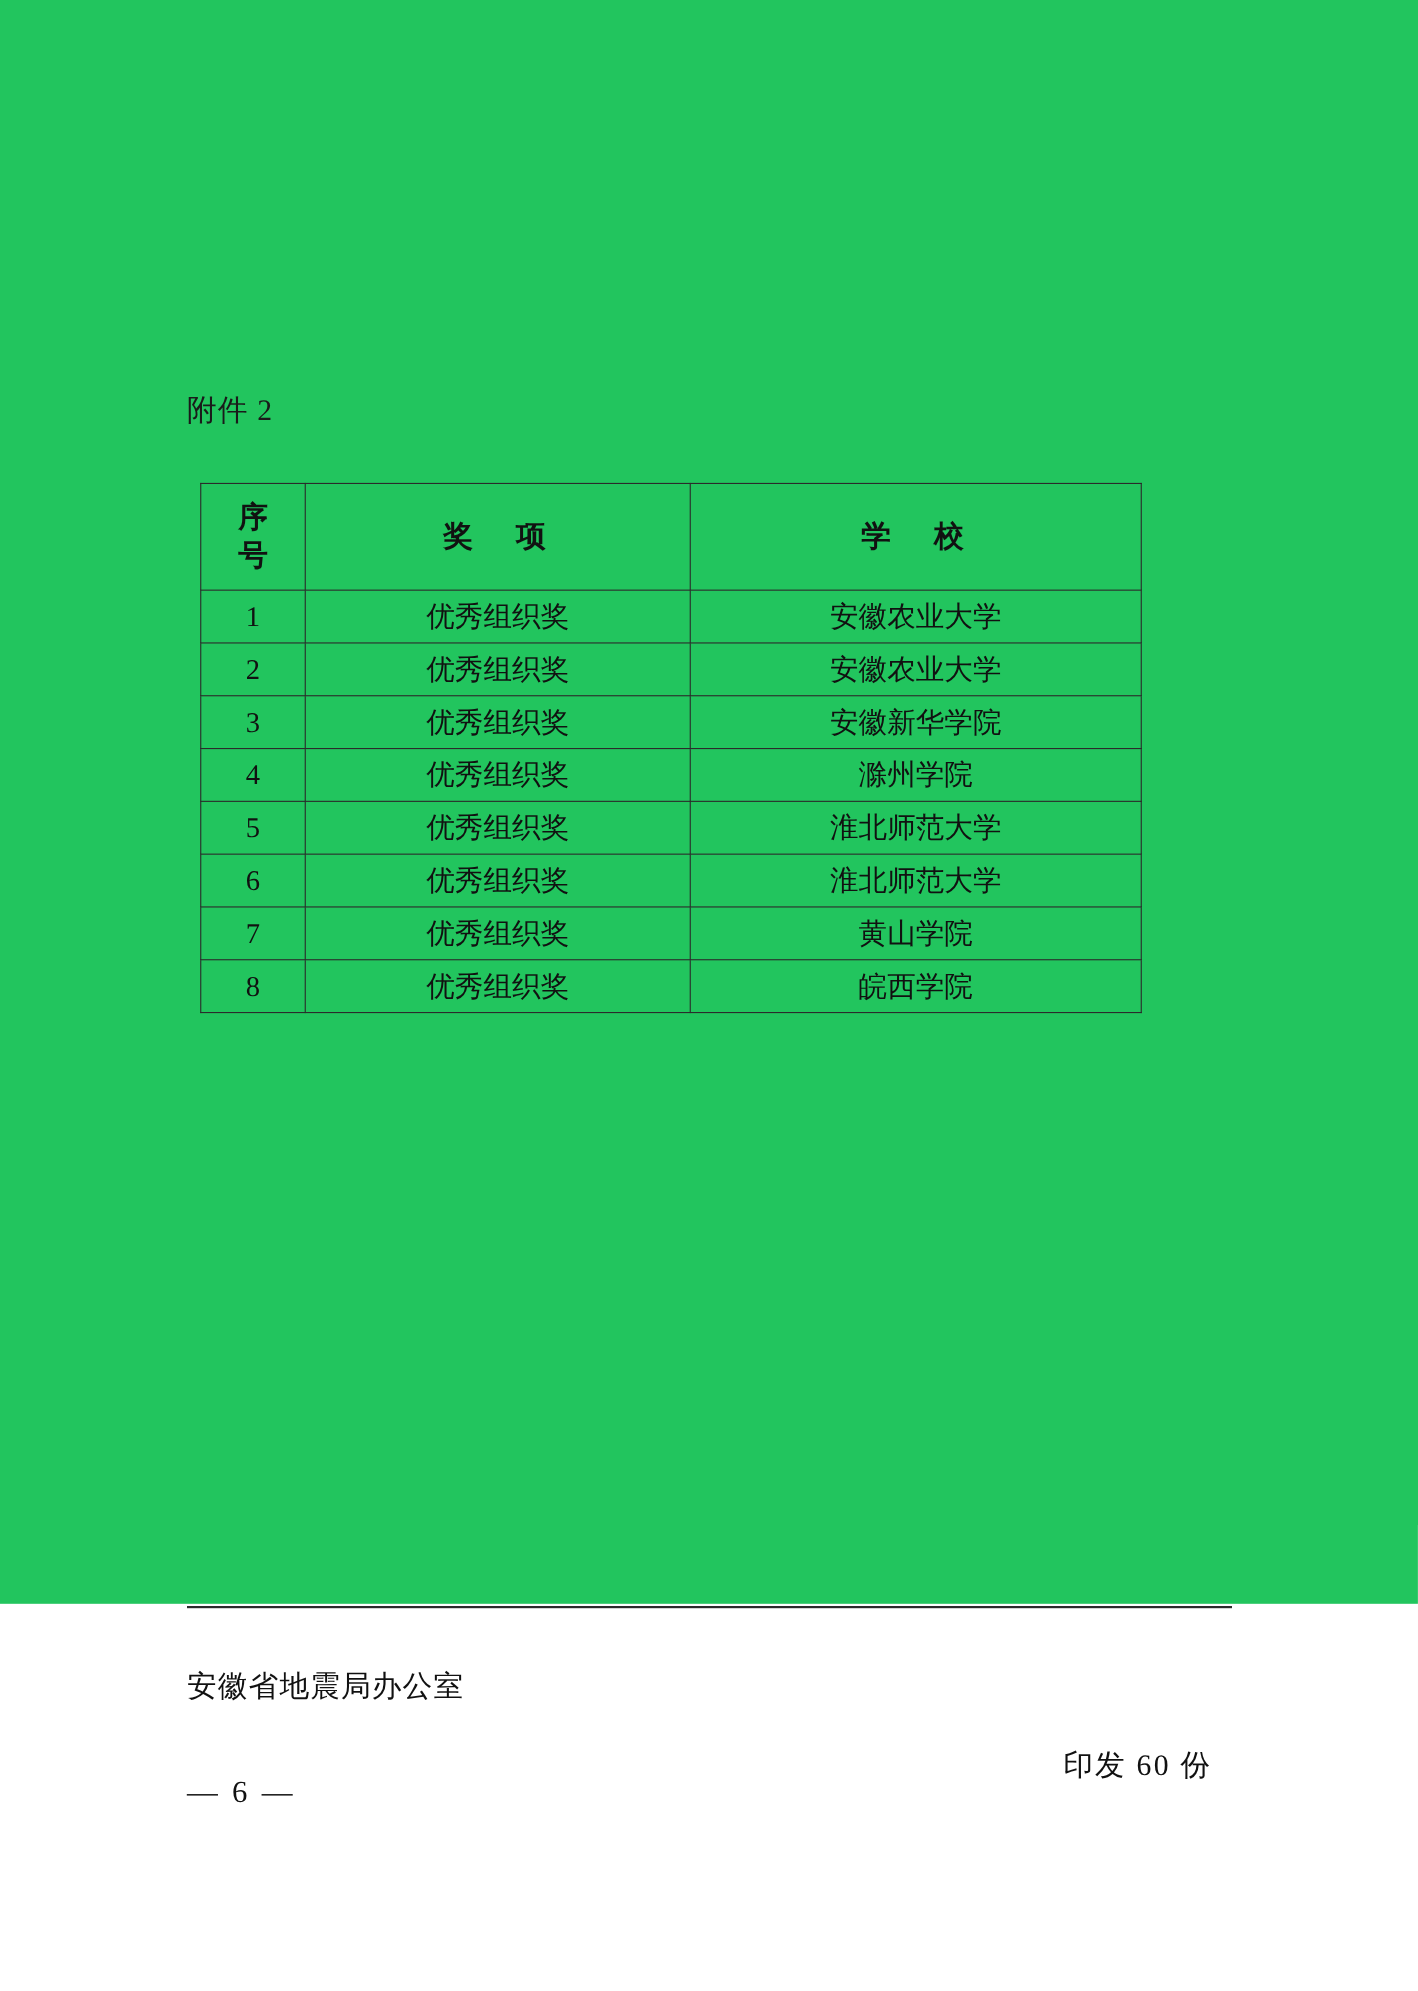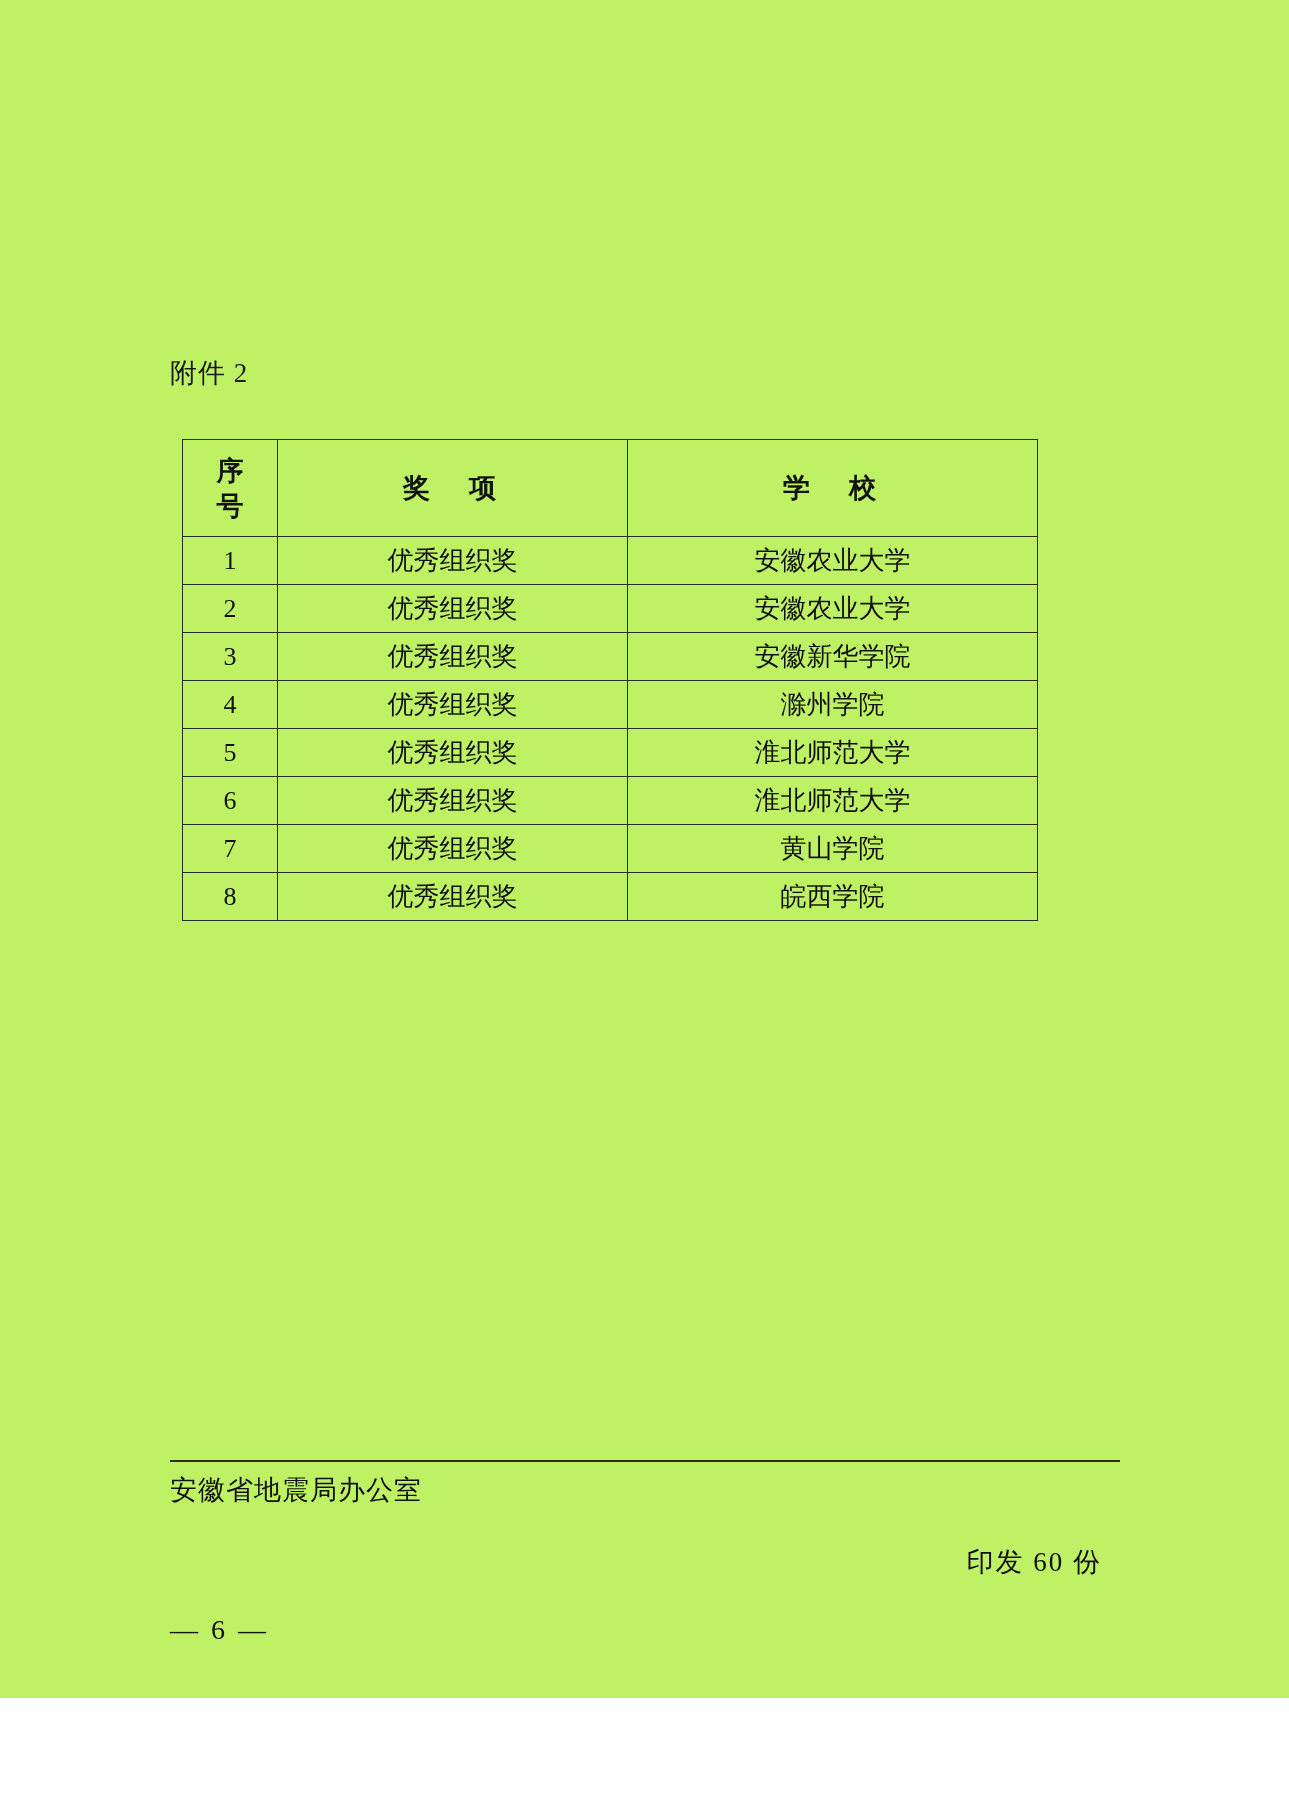--- a/index.html
+++ b/index.html
@@ -12,22 +12,22 @@
     height: 1810px;
     font-family: "Liberation Serif", serif;
     color: #000000;
     position: relative;
     overflow: hidden;
   }
   .page {
     position: absolute;
     left: 0; top: 0;
     width: 1289px;
-    height: 1698px;
-    background: #bef264;
+    height: 1458px;
+    background: #22c55e;
   }
   .content {
     position: absolute;
     left: 170px;
     top: 355px;
     width: 950px;
   }
   .attachment-label {
     font-family: "Liberation Serif", serif;
     font-size: 27px;
@@ -98,21 +98,21 @@
   }
   .footer-row {
     display: flex;
     justify-content: space-between;
     align-items: baseline;
     font-size: 27px;
     font-family: "Liberation Serif", serif;
     letter-spacing: 1px;
     color: #111;
   }
-  .footer-left { white-space: nowrap; }
+  .footer-left { white-space: nowrap; margin-top: 43px; }
   .footer-right { white-space: nowrap; padding-right: 8px; }
   .footer-copies {
     text-align: right;
     font-size: 27px;
     letter-spacing: 2px;
     margin-top: 36px;
     padding-right: 18px;
     color: #111;
   }
   .page-number {

